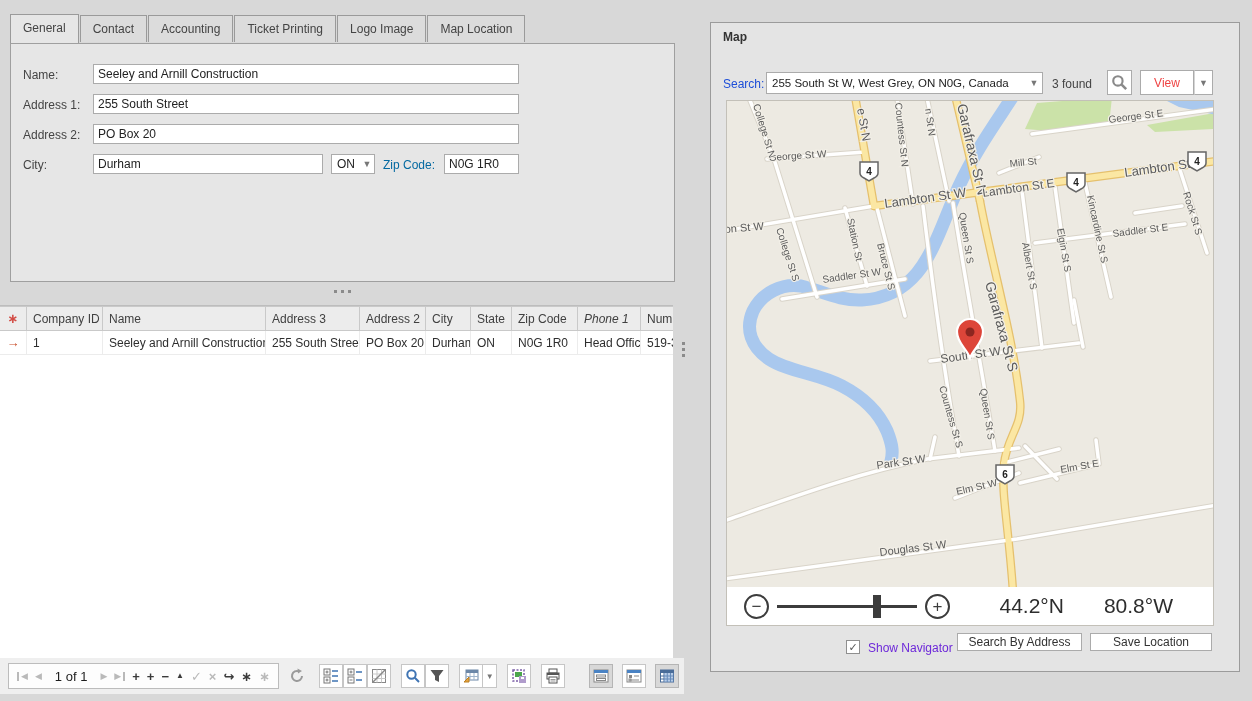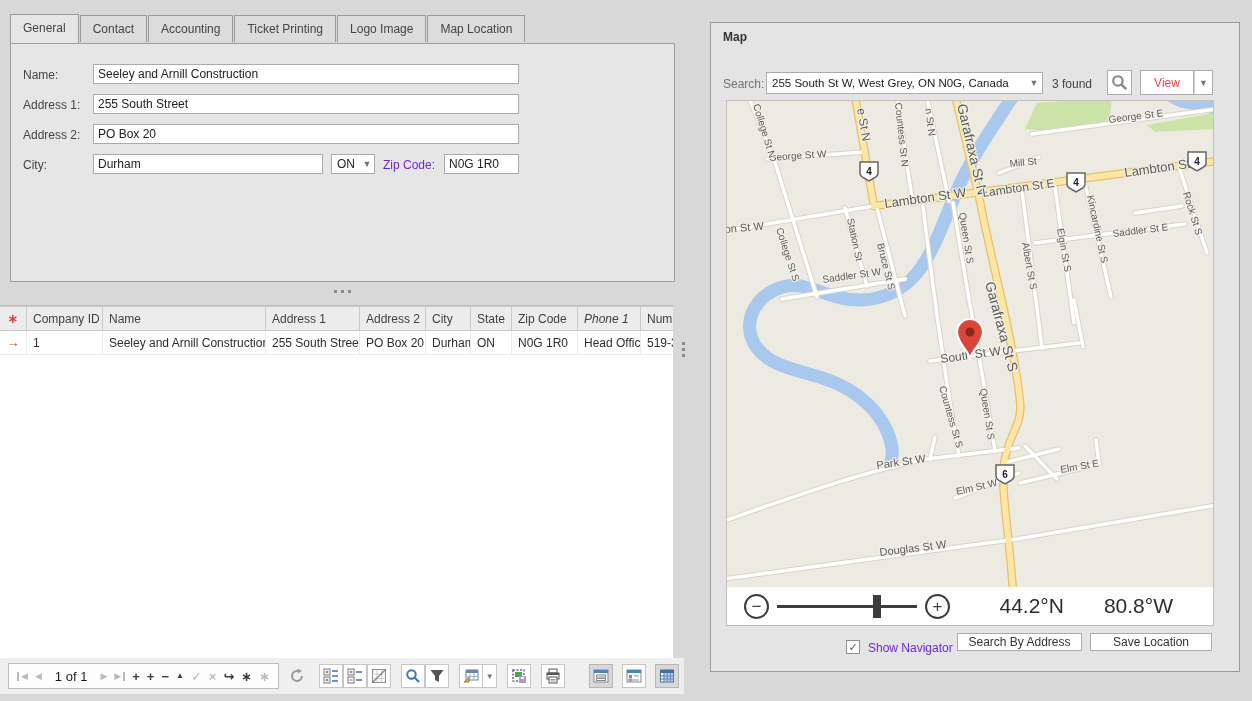--- a/index.html
+++ b/index.html
@@ -55,21 +55,21 @@
         justify-content:center;box-sizing:border-box;}
   .tbtn.pressed{background:#d8d8d8;border-color:#b5b5b5;}
   .tbtn.noborder{background:transparent;border:none;}
   .dd-seg{width:14px;height:24px;background:#fff;border:1px solid #c6c6c6;border-left:none;display:flex;
           align-items:center;justify-content:center;color:#777;font-size:8px;box-sizing:border-box;}
   .tgap{width:10px;}
 
   
   .mappanel{left:710px;top:22px;width:530px;height:650px;background:#e4e4e4;border:1px solid #9b9b9b;box-sizing:border-box;}
   .map-title{position:absolute;left:12px;top:7px;font-weight:bold;color:#333;}
-  .srch-label{position:absolute;left:12px;top:54px;color:#737373;}
+  .srch-label{position:absolute;left:12px;top:54px;color:#1d4ed8;}
   .srch-combo{position:absolute;left:55px;top:49px;width:277px;height:22px;}
   .found{position:absolute;left:341px;top:54px;color:#444;}
   .magbtn{position:absolute;left:396px;top:47px;width:25px;height:25px;}
   .viewbtn{position:absolute;left:429px;top:47px;height:25px;display:flex;}
   .viewbtn .main{width:54px;background:#fff;border:1px solid #ababab;display:flex;align-items:center;
                  justify-content:center;color:#ef4444;box-sizing:border-box;}
   .viewbtn .dd{width:19px;background:#fff;border:1px solid #ababab;border-left:1px solid #d5d5d5;display:flex;
                align-items:center;justify-content:center;color:#777;font-size:9px;box-sizing:border-box;}
   .mapview{position:absolute;left:15px;top:77px;width:488px;height:526px;background:#edeae2;border:1px solid #c3c0b8;
            box-sizing:border-box;overflow:hidden;}
@@ -106,38 +106,38 @@
   <div class="frm-label" style="top:50px">Address 1:</div>
   <input class="tbox" style="left: 82px; top: 50px; width: 426px;" value="255 South Street">
   <div class="frm-label" style="top:80px">Address 2:</div>
   <input class="tbox" style="left: 82px; top: 80px; width: 426px;" value="PO Box 20">
   <div class="frm-label" style="top:110px">City:</div>
   <input class="tbox" style="left: 82px; top: 110px; width: 230px;" value="Durham">
   <div class="combo abs" style="left:320px;top:110px;width:44px;height:20px">
     <span class="val">ON</span>
     <span class="arrowbtn">▼</span>
   </div>
-  <div class="abs" style="left:372px;top:110px;line-height:22px;color:#6d28d9">Zip Code:</div>
+  <div class="abs" style="left:372px;top:110px;line-height:22px;color:#0369a1">Zip Code:</div>
   <input class="tbox" style="left: 433px; top: 110px; width: 75px;" value="N0G 1R0">
 </div>
 
 <div class="abs dots-h" style="left:334px;top:290px">
   <span></span>
     <span></span>
     <span></span>
 </div>
 
 <div class="abs gridpanel">
   <div class="grid-head" id="grid-head">
       <div class="cell ind" style="width: 27px; flex: 0 0 auto;">
         <span class="star">∗</span>
       </div>
       <div class="cell " style="width: 76px; flex: 0 0 auto;">Company ID</div>
       <div class="cell " style="width: 163px; flex: 0 0 auto;">Name</div>
-      <div class="cell " style="width: 94px; flex: 0 0 auto;">Address 1</div>
+      <div class="cell " style="width: 94px; flex: 0 0 auto;">Address 3</div>
       <div class="cell " style="width: 66px; flex: 0 0 auto;">Address 2</div>
       <div class="cell " style="width: 45px; flex: 0 0 auto;">City</div>
       <div class="cell " style="width: 41px; flex: 0 0 auto;">State</div>
       <div class="cell " style="width: 66px; flex: 0 0 auto;">Zip Code</div>
       <div class="cell " style="width: 63px; flex: 0 0 auto; font-style: italic;">Phone 1</div>
       <div class="cell " style="width: 40px; flex: 0 0 auto;">Num</div>
     </div>
   <div id="grid-body">
       <div class="grid-row">
         <div class="cell ind" style="width: 27px; flex: 0 0 auto;">

